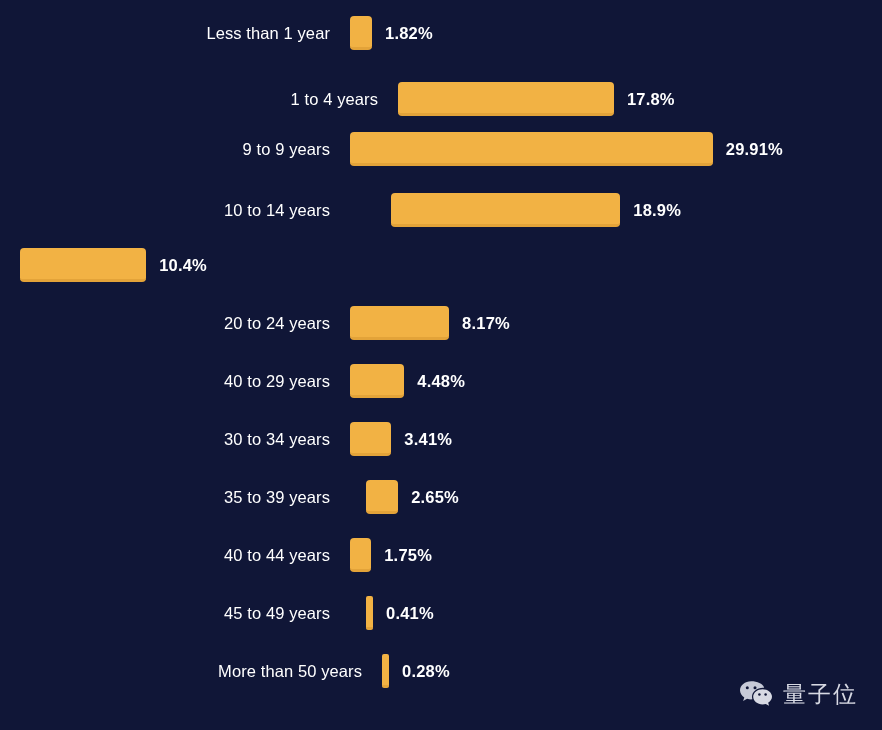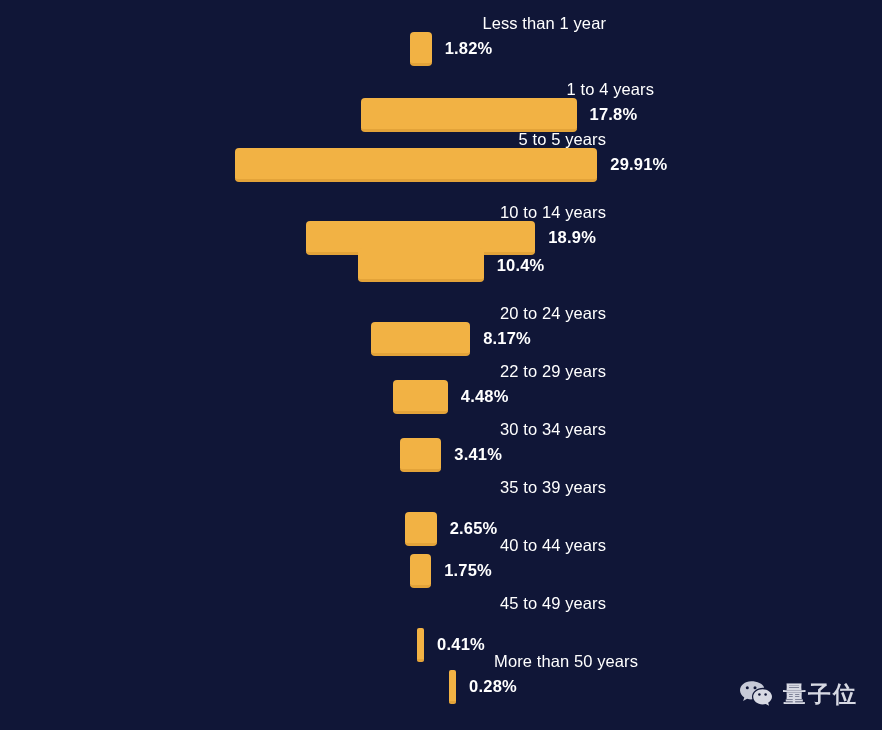--- a/index.html
+++ b/index.html
@@ -30,21 +30,20 @@
     width: 882px;
   }
 
   .bar-row {
     position: absolute;
     left: 0;
     width: 882px;
     height: 36px;
     display: flex;
     align-items: center;
-    flex-direction: column;
   }
 
   .row-label {
     width: 330px;
     text-align: right;
     color: #ffffff;
     font-size: 16.5px;
     font-weight: 400;
     letter-spacing: 0.1px;
     white-space: nowrap;
@@ -95,21 +94,21 @@
     opacity: 0.92;
   }
   .wm-icon {
     width: 34px;
     height: 28px;
     position: relative;
   }
   .wm-text {
     color: #e8eaf2;
     font-size: 23px;
-    font-weight: 700;
+    font-weight: 400;
     letter-spacing: 2px;
     font-family: "DejaVu Sans", sans-serif;
     line-height: 1;
   }
 </style>
 </head>
 <body style="background: rgb(16, 22, 55);">
 
 <div id="chart-root" style="background: rgb(16, 22, 55);">
 
@@ -122,48 +121,48 @@
         </div>
       </div>
       <div class="bar-row" style="top: 81px; padding-left: 48px;">
         <div class="row-label">1 to 4 years</div>
         <div class="bar-track">
           <div class="bar" style="width: 215.914px; background: rgb(242, 178, 68); border-bottom-color: rgb(227, 163, 57);"></div>
           <div class="bar-value">17.8%</div>
         </div>
       </div>
       <div class="bar-row" style="top: 131px;">
-        <div class="row-label">5 to 5 years</div>
+        <div class="row-label">9 to 9 years</div>
         <div class="bar-track">
           <div class="bar" style="width: 362.808px; background: rgb(242, 178, 68); border-bottom-color: rgb(227, 163, 57);"></div>
           <div class="bar-value">29.91%</div>
         </div>
       </div>
-      <div class="bar-row" style="top: 204px;">
+      <div class="bar-row" style="top: 192px; gap: 41px;">
         <div class="row-label">10 to 14 years</div>
         <div class="bar-track">
           <div class="bar" style="width: 229.257px; background: rgb(242, 178, 68); border-bottom-color: rgb(227, 163, 57);"></div>
           <div class="bar-value">18.9%</div>
         </div>
       </div>
       <div class="bar-row" style="top: 247px;">
         <div class="bar-track">
           <div class="bar" style="width: 126.152px; background: rgb(242, 178, 68); border-bottom-color: rgb(227, 163, 57);"></div>
           <div class="bar-value">10.4%</div>
         </div>
       </div>
       <div class="bar-row" style="top: 305px;">
         <div class="row-label">20 to 24 years</div>
         <div class="bar-track">
           <div class="bar" style="width: 99.1021px; background: rgb(242, 178, 68); border-bottom-color: rgb(227, 163, 57);"></div>
           <div class="bar-value">8.17%</div>
         </div>
       </div>
       <div class="bar-row" style="top: 363px;">
-        <div class="row-label">22 to 29 years</div>
+        <div class="row-label">40 to 29 years</div>
         <div class="bar-track">
           <div class="bar" style="width: 54.3424px; background: rgb(242, 178, 68); border-bottom-color: rgb(227, 163, 57);"></div>
           <div class="bar-value">4.48%</div>
         </div>
       </div>
       <div class="bar-row" style="top: 421px;">
         <div class="row-label">30 to 34 years</div>
         <div class="bar-track">
           <div class="bar" style="width: 41.3633px; background: rgb(242, 178, 68); border-bottom-color: rgb(227, 163, 57);"></div>
           <div class="bar-value">3.41%</div>

